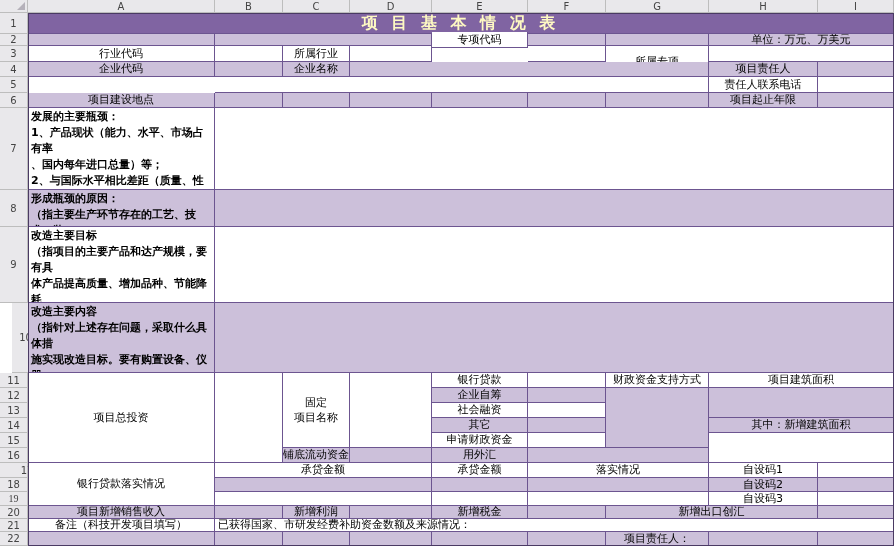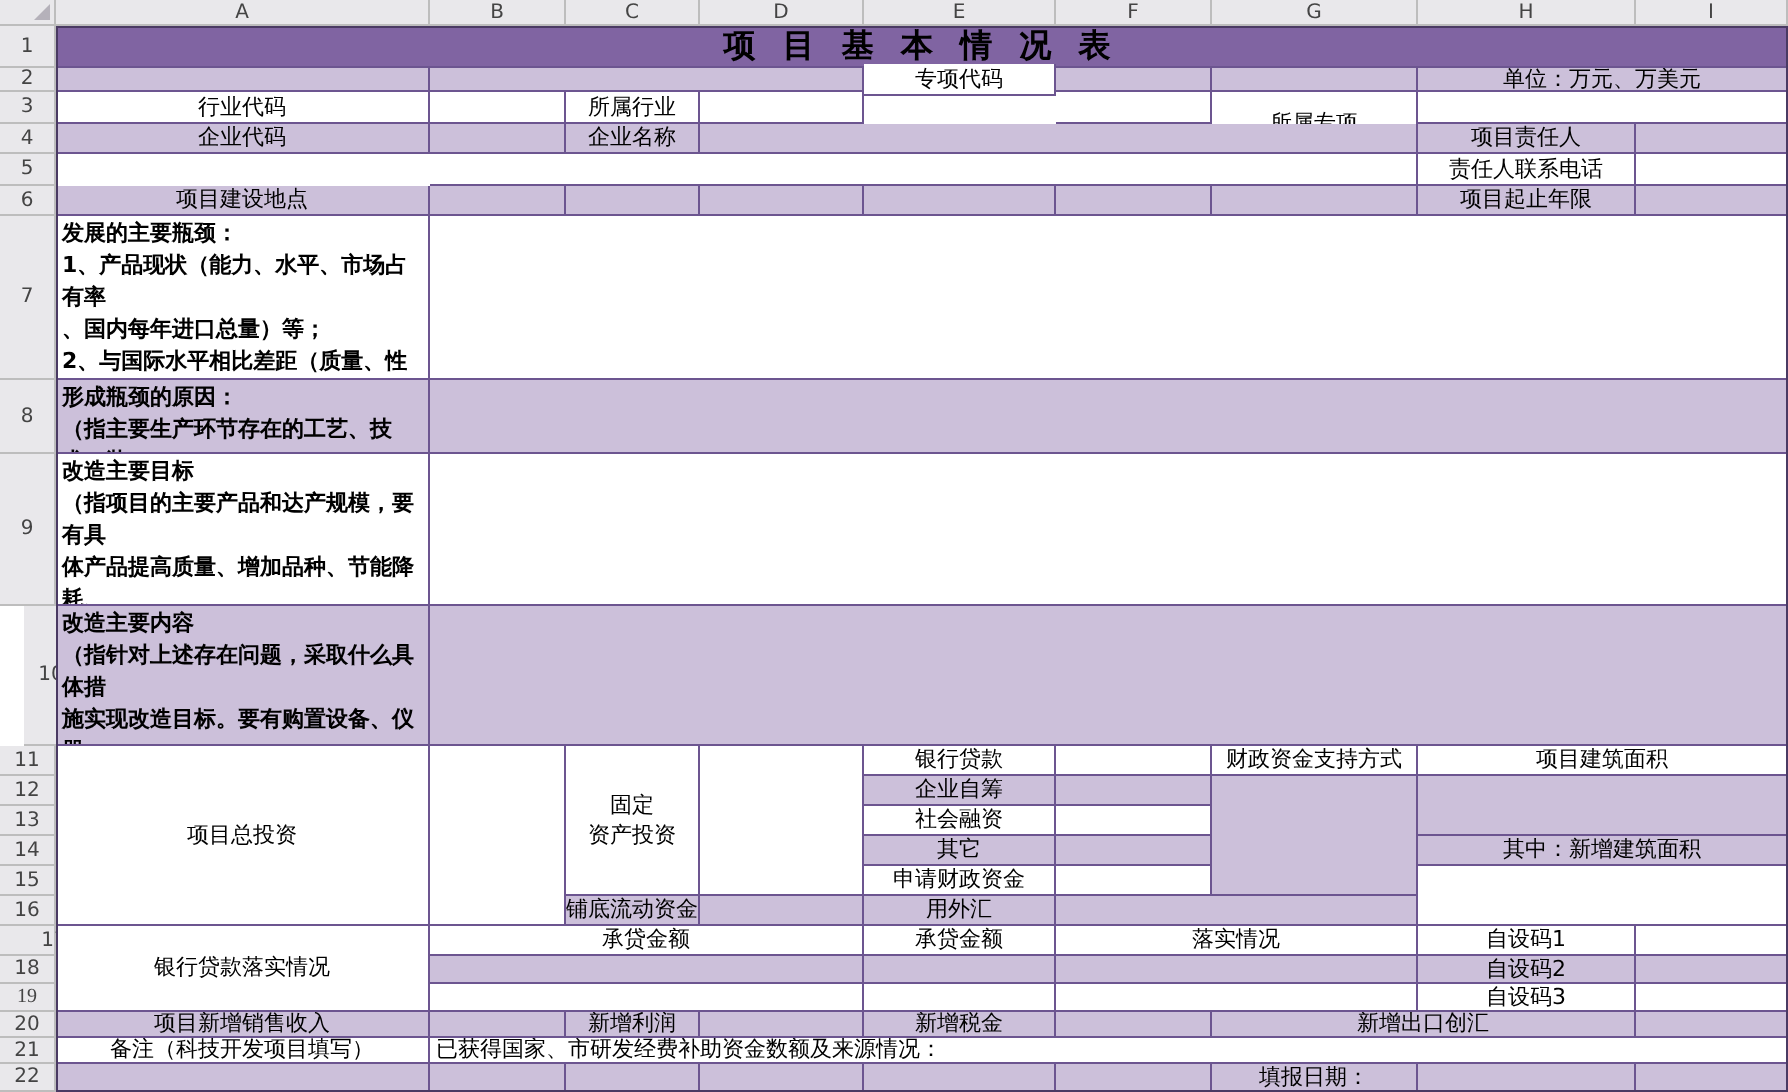--- a/index.html
+++ b/index.html
@@ -13,21 +13,21 @@
   #corner .tri{position:absolute;right:2px;bottom:2px;width:0;height:0;
        border-left:8px solid transparent;border-bottom:8px solid #b5b1ba;}
   #cellarea{position:absolute;}
   .cell{position:absolute;box-sizing:border-box;display:flex;align-items:center;justify-content:center;
        font-size:11px;color:#000;line-height:14px;overflow:hidden;white-space:nowrap;
        border-right:1px solid #6c5590;border-bottom:1px solid #6c5590;}
   .cell.left{justify-content:flex-start;padding-left:3px;}
   .cell.ml{align-items:flex-start;justify-content:flex-start;white-space:pre-wrap;
        padding:1px 2px 0 3px;line-height:16px;font-weight:bold;text-align:left;}
   .cell.two{white-space:pre-wrap;text-align:center;line-height:15px;}
-  .cell.title{font-size:16px;font-weight:bold;color:#000000;letter-spacing:4px;line-height:20px;}
+  .cell.title{font-size:16px;font-weight:bold;color:#fef9c3;letter-spacing:4px;line-height:20px;}
   .frame{position:absolute;box-sizing:border-box;border:1px solid #4a3a63;pointer-events:none;}
 </style>
 </head>
 <body>
 
 <div id="app">
   <div id="corner" style="width: 28px; height: 13px;">
     <span class="tri"></span>
   </div>
   <div id="colhdrs">
@@ -118,21 +118,21 @@
       <div class="cell" style="left: 215px; top: 227px; width: 679px; height: 76px; background: rgb(255, 255, 255); border-color: rgb(108, 85, 144);"></div>
       <div class="cell ml" style="left: 28px; top: 303px; width: 187px; height: 70px; background: rgb(204, 192, 218); border-color: rgb(108, 85, 144);">改造主要内容
 （指针对上述存在问题，采取什么具体措
 施实现改造目标。要有购置设备、仪器，
 改、扩建厂房以及新产品研发的主要情
 况）</div>
       <div class="cell" style="left: 215px; top: 303px; width: 679px; height: 70px; background: rgb(204, 192, 218); border-color: rgb(108, 85, 144);"></div>
       <div class="cell" style="left: 28px; top: 373px; width: 187px; height: 90px; background: rgb(255, 255, 255); border-color: rgb(108, 85, 144);">项目总投资</div>
       <div class="cell" style="left: 215px; top: 373px; width: 68px; height: 90px; background: rgb(255, 255, 255); border-color: rgb(108, 85, 144);"></div>
       <div class="cell two" style="left: 283px; top: 373px; width: 67px; height: 75px; background: rgb(255, 255, 255); border-color: rgb(108, 85, 144);">固定
-资产投资</div>
+项目名称</div>
       <div class="cell" style="left: 350px; top: 373px; width: 82px; height: 75px; background: rgb(255, 255, 255); border-color: rgb(108, 85, 144);"></div>
       <div class="cell" style="left: 432px; top: 373px; width: 96px; height: 15px; background: rgb(255, 255, 255); border-color: rgb(108, 85, 144);">银行贷款</div>
       <div class="cell" style="left: 528px; top: 373px; width: 78px; height: 15px; background: rgb(255, 255, 255); border-color: rgb(108, 85, 144);"></div>
       <div class="cell" style="left: 606px; top: 373px; width: 103px; height: 15px; background: rgb(255, 255, 255); border-color: rgb(108, 85, 144);">财政资金支持方式</div>
       <div class="cell" style="left: 709px; top: 373px; width: 185px; height: 15px; background: rgb(255, 255, 255); border-color: rgb(108, 85, 144);">项目建筑面积</div>
       <div class="cell" style="left: 432px; top: 388px; width: 96px; height: 15px; background: rgb(204, 192, 218); border-color: rgb(108, 85, 144);">企业自筹</div>
       <div class="cell" style="left: 528px; top: 388px; width: 78px; height: 15px; background: rgb(204, 192, 218); border-color: rgb(108, 85, 144);"></div>
       <div class="cell" style="left: 606px; top: 388px; width: 103px; height: 60px; background: rgb(204, 192, 218); border-color: rgb(108, 85, 144);"></div>
       <div class="cell" style="left: 709px; top: 388px; width: 185px; height: 30px; background: rgb(204, 192, 218); border-color: rgb(108, 85, 144);"></div>
       <div class="cell" style="left: 432px; top: 403px; width: 96px; height: 15px; background: rgb(255, 255, 255); border-color: rgb(108, 85, 144);">社会融资</div>
@@ -172,18 +172,18 @@
       <div class="cell" style="left: 606px; top: 506px; width: 212px; height: 13px; background: rgb(204, 192, 218); border-color: rgb(108, 85, 144);">新增出口创汇</div>
       <div class="cell" style="left: 818px; top: 506px; width: 76px; height: 13px; background: rgb(204, 192, 218); border-color: rgb(108, 85, 144);"></div>
       <div class="cell" style="left: 28px; top: 519px; width: 187px; height: 13px; background: rgb(255, 255, 255); border-color: rgb(108, 85, 144);">备注（科技开发项目填写）</div>
       <div class="cell left" style="left: 215px; top: 519px; width: 679px; height: 13px; background: rgb(255, 255, 255); border-color: rgb(108, 85, 144);">已获得国家、市研发经费补助资金数额及来源情况：</div>
       <div class="cell" style="left: 28px; top: 532px; width: 187px; height: 14px; background: rgb(204, 192, 218); border-color: rgb(108, 85, 144);"></div>
       <div class="cell" style="left: 215px; top: 532px; width: 68px; height: 14px; background: rgb(204, 192, 218); border-color: rgb(108, 85, 144);"></div>
       <div class="cell" style="left: 283px; top: 532px; width: 67px; height: 14px; background: rgb(204, 192, 218); border-color: rgb(108, 85, 144);"></div>
       <div class="cell" style="left: 350px; top: 532px; width: 82px; height: 14px; background: rgb(204, 192, 218); border-color: rgb(108, 85, 144);"></div>
       <div class="cell" style="left: 432px; top: 532px; width: 96px; height: 14px; background: rgb(204, 192, 218); border-color: rgb(108, 85, 144);"></div>
       <div class="cell" style="left: 528px; top: 532px; width: 78px; height: 14px; background: rgb(204, 192, 218); border-color: rgb(108, 85, 144);"></div>
-      <div class="cell" style="left: 606px; top: 532px; width: 103px; height: 14px; background: rgb(204, 192, 218); border-color: rgb(108, 85, 144);">填报日期：</div>
+      <div class="cell" style="left: 606px; top: 532px; width: 103px; height: 14px; background: rgb(204, 192, 218); border-color: rgb(108, 85, 144);">项目责任人：</div>
       <div class="cell" style="left: 709px; top: 532px; width: 109px; height: 14px; background: rgb(204, 192, 218); border-color: rgb(108, 85, 144);"></div>
       <div class="cell" style="left: 818px; top: 532px; width: 76px; height: 14px; background: rgb(204, 192, 218); border-color: rgb(108, 85, 144);"></div>
     </div>
 <div class="frame" style="left: 28px; top: 13px; width: 866px; height: 533px; border-color: rgb(74, 58, 99);"></div>
   </div>
 
 </body></html>

